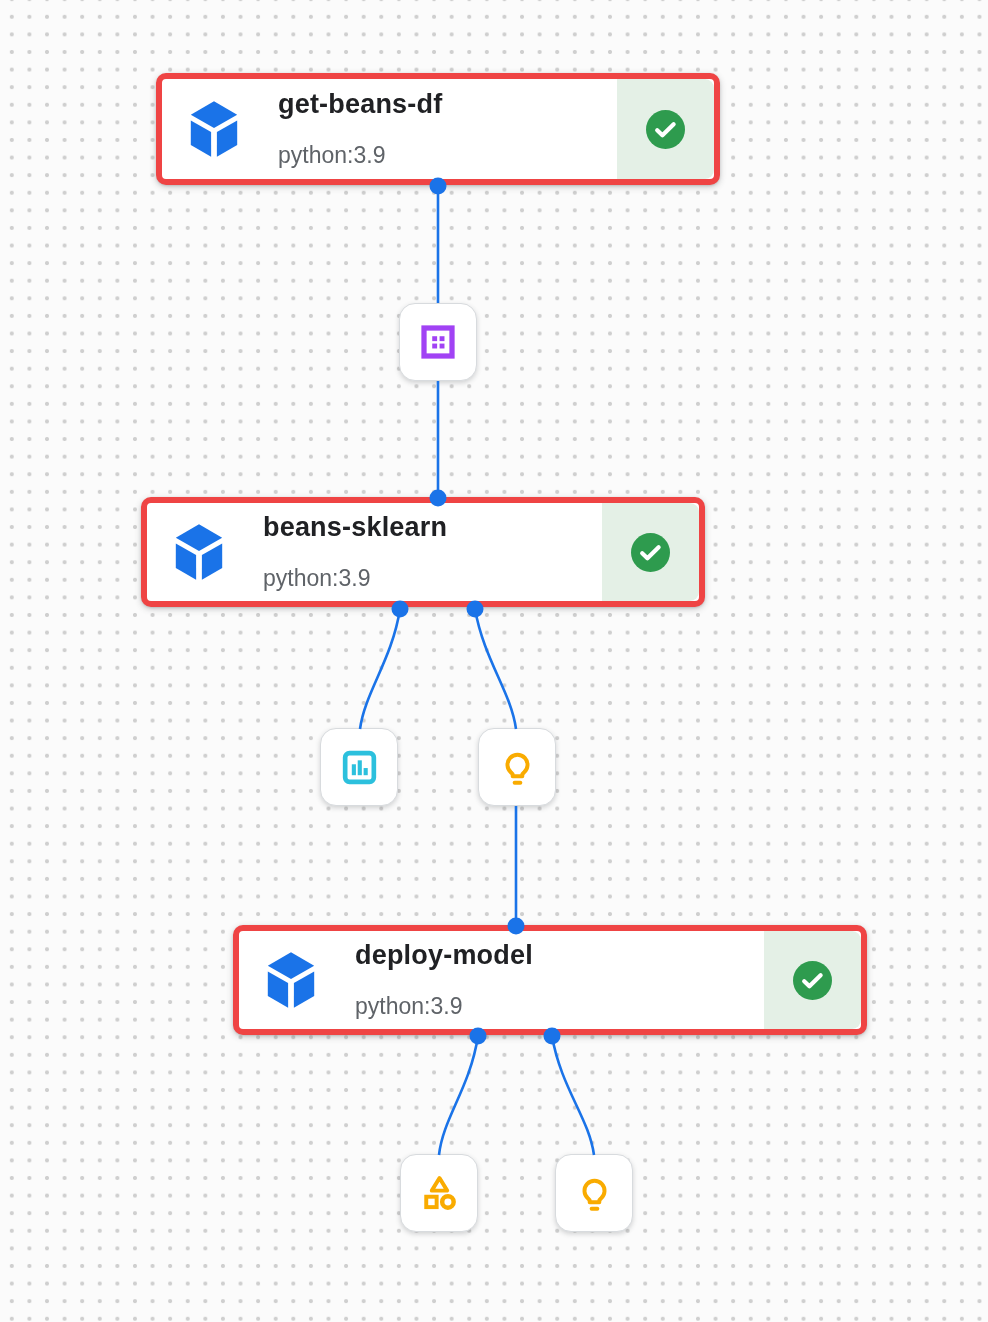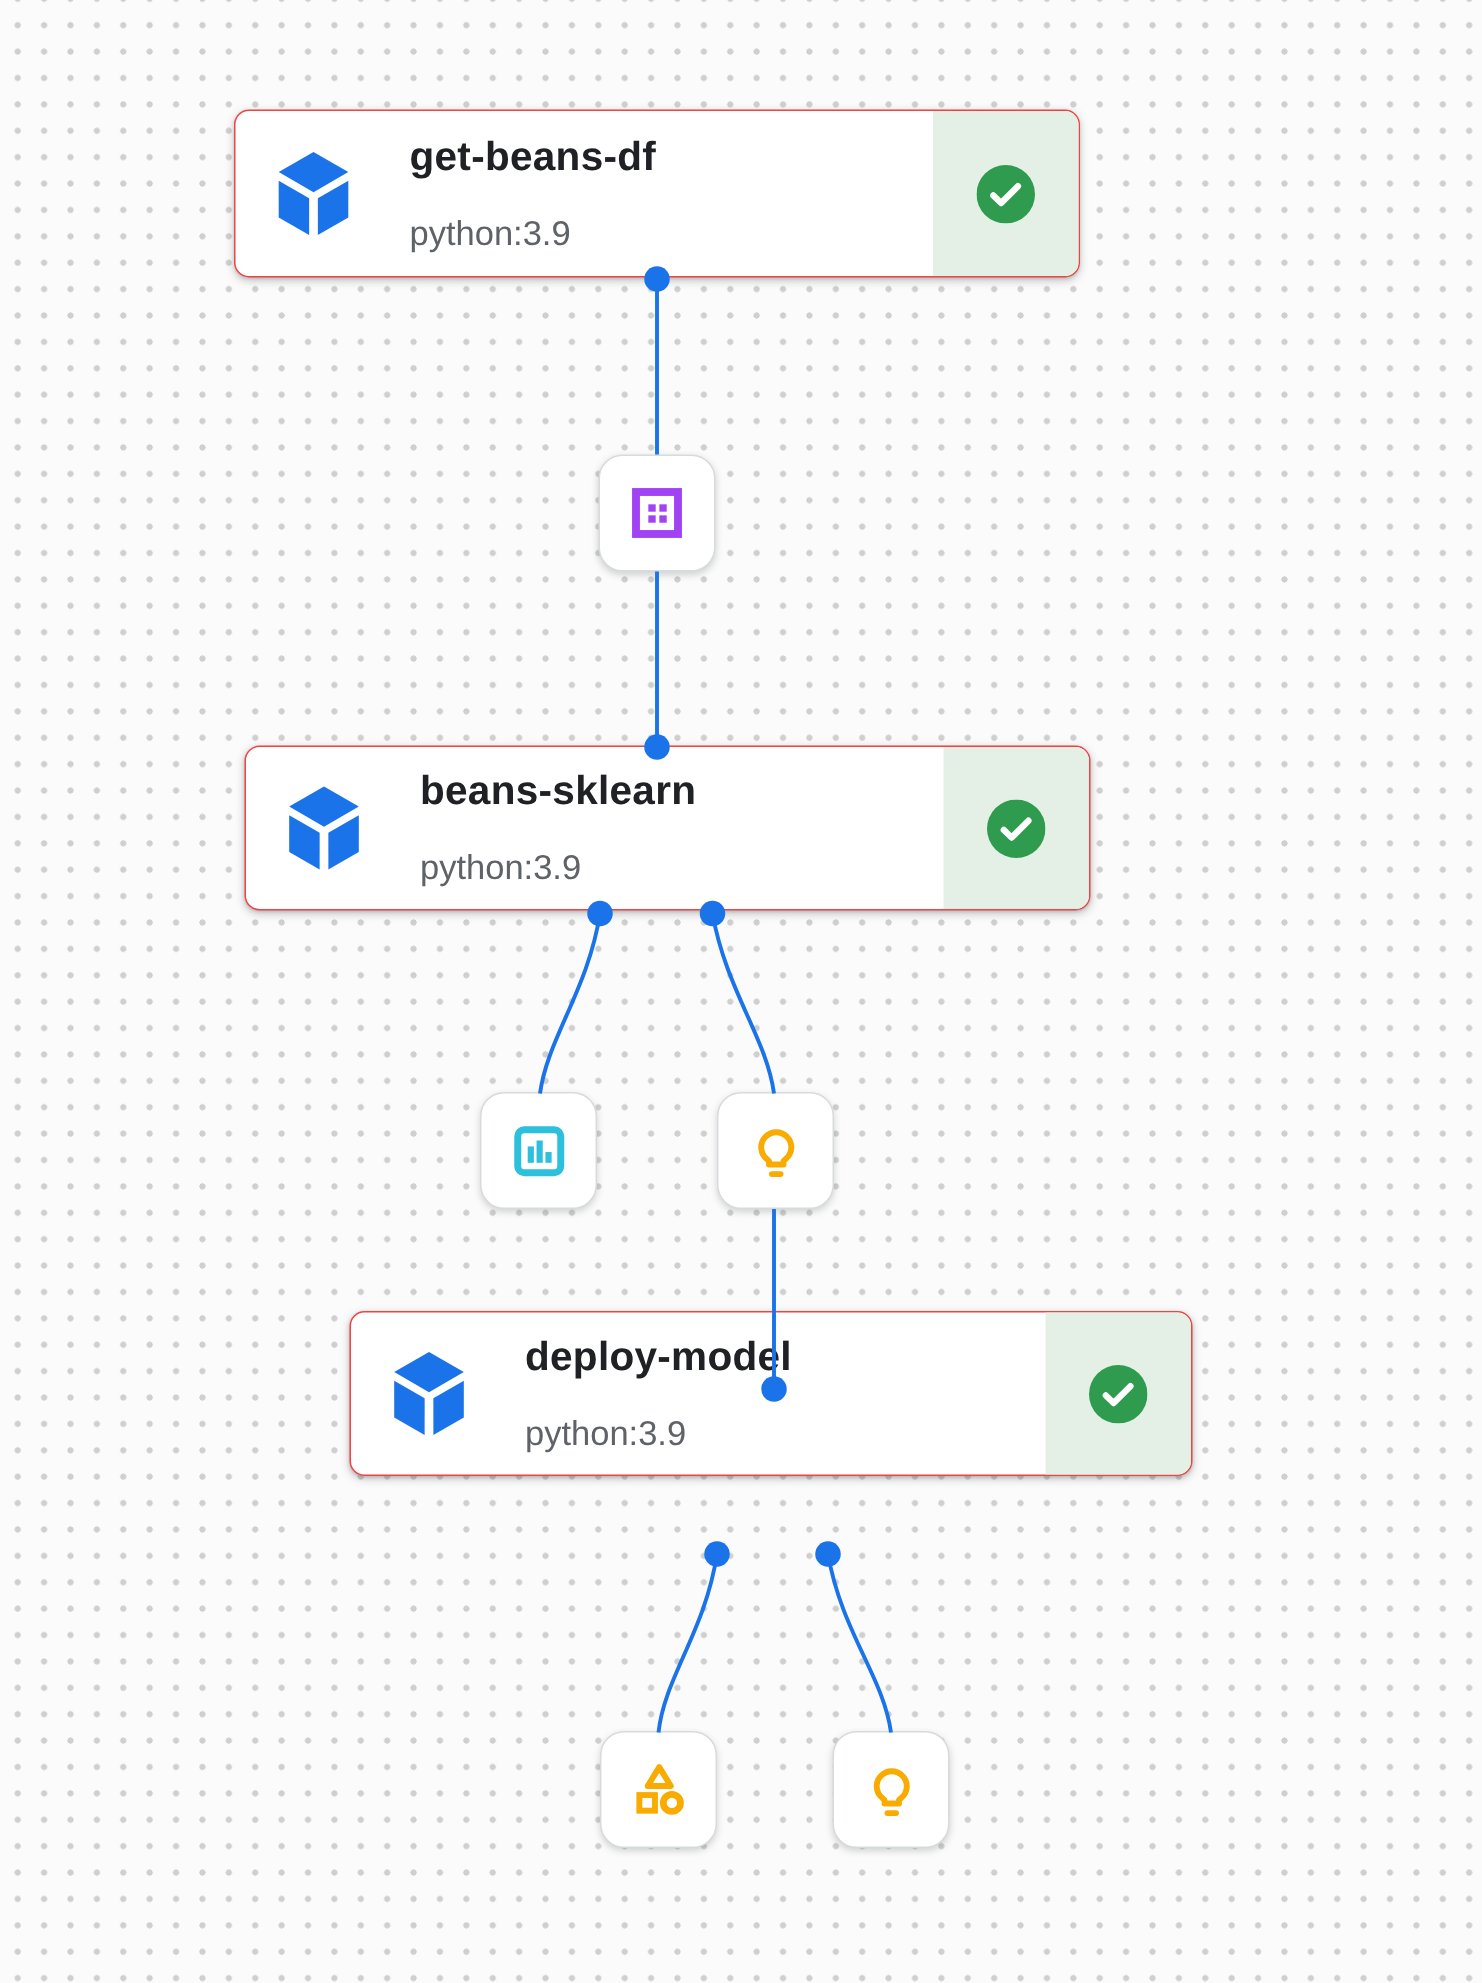--- a/index.html
+++ b/index.html
@@ -9,21 +9,21 @@
     background-color:#fbfbfb;
     background-image:radial-gradient(circle,#cfcfcf 1.9px,transparent 2.2px);
     background-size:17.6px 17.6px;
     background-position:3px 8px;
   }
   .edges-layer{position:absolute;left:0;top:0;width:988px;height:1322px;pointer-events:none;z-index:5;}
   .edge{stroke:#1a73e8;stroke-width:2.6;fill:none;}
   .port{fill:#1a73e8;}
   .node-card{
     position:absolute;display:flex;z-index:2;box-sizing:border-box;
-    background:#ffffff;border:1px solid #ef4444;border-radius:10px;
+    background:#ffffff;border:6px solid #ef4444;border-radius:10px;
     box-shadow:0 2px 6px rgba(60,64,67,.28),0 1px 2px rgba(60,64,67,.15);
     cursor:pointer;
   }
   .node-main{flex:1;display:flex;align-items:center;padding-left:24px;min-width:0;}
   .cube-icon{width:56px;height:58px;margin-right:36px;flex:0 0 auto;display:flex;}
   .node-text{display:flex;flex-direction:column;justify-content:center;}
   .node-title{font-size:27px;font-weight:bold;color:#202124;letter-spacing:.2px;line-height:1.15;}
   .node-subtitle{font-size:23px;color:#5f6368;margin-top:23px;line-height:1.1;}
   .node-status{
     width:97px;flex:0 0 auto;background:#e4f0e6;border-radius:0 9px 9px 0;
@@ -58,21 +58,21 @@
       </div>
     </div>
     <div class="node-status">
       <svg class="check-icon" viewBox="0 0 24 24">
         <circle cx="12" cy="12" r="12" fill="#2e9b4e"></circle>
         <path d="M6.9 12.5 l3.2 3.1 L17 8.7" stroke="#ffffff" stroke-width="2.6" fill="none" stroke-linecap="round" stroke-linejoin="round"></path>
       </svg>
     </div>
   </div>
 
-  <div class="node-card" style="left:163px;top:497px;width:564px;height:110px">
+  <div class="node-card" style="left:141px;top:497px;width:564px;height:110px">
     <div class="node-main">
       <span class="cube-icon">
         <svg viewBox="0 0 24 26" width="56" height="58">
           <polygon points="12,0.6 22.4,6.6 12,12.6 1.6,6.6" fill="#1a73e8"></polygon>
           <polygon points="1.6,9.2 10.7,14.4 10.7,25.4 1.6,20.2" fill="#1a73e8"></polygon>
           <polygon points="22.4,9.2 13.3,14.4 13.3,25.4 22.4,20.2" fill="#1a73e8"></polygon>
         </svg>
       </span>
       <div class="node-text">
         <div class="node-title">beans-sklearn</div>
@@ -80,21 +80,21 @@
       </div>
     </div>
     <div class="node-status">
       <svg class="check-icon" viewBox="0 0 24 24">
         <circle cx="12" cy="12" r="12" fill="#2e9b4e"></circle>
         <path d="M6.9 12.5 l3.2 3.1 L17 8.7" stroke="#ffffff" stroke-width="2.6" fill="none" stroke-linecap="round" stroke-linejoin="round"></path>
       </svg>
     </div>
   </div>
 
-  <div class="node-card" style="left:233px;top:874px;width:562px;height:110px">
+  <div class="node-card" style="left:233px;top:925px;width:634px;height:110px">
     <div class="node-main">
       <span class="cube-icon">
         <svg viewBox="0 0 24 26" width="56" height="58">
           <polygon points="12,0.6 22.4,6.6 12,12.6 1.6,6.6" fill="#1a73e8"></polygon>
           <polygon points="1.6,9.2 10.7,14.4 10.7,25.4 1.6,20.2" fill="#1a73e8"></polygon>
           <polygon points="22.4,9.2 13.3,14.4 13.3,25.4 22.4,20.2" fill="#1a73e8"></polygon>
         </svg>
       </span>
       <div class="node-text">
         <div class="node-title">deploy-model</div>

